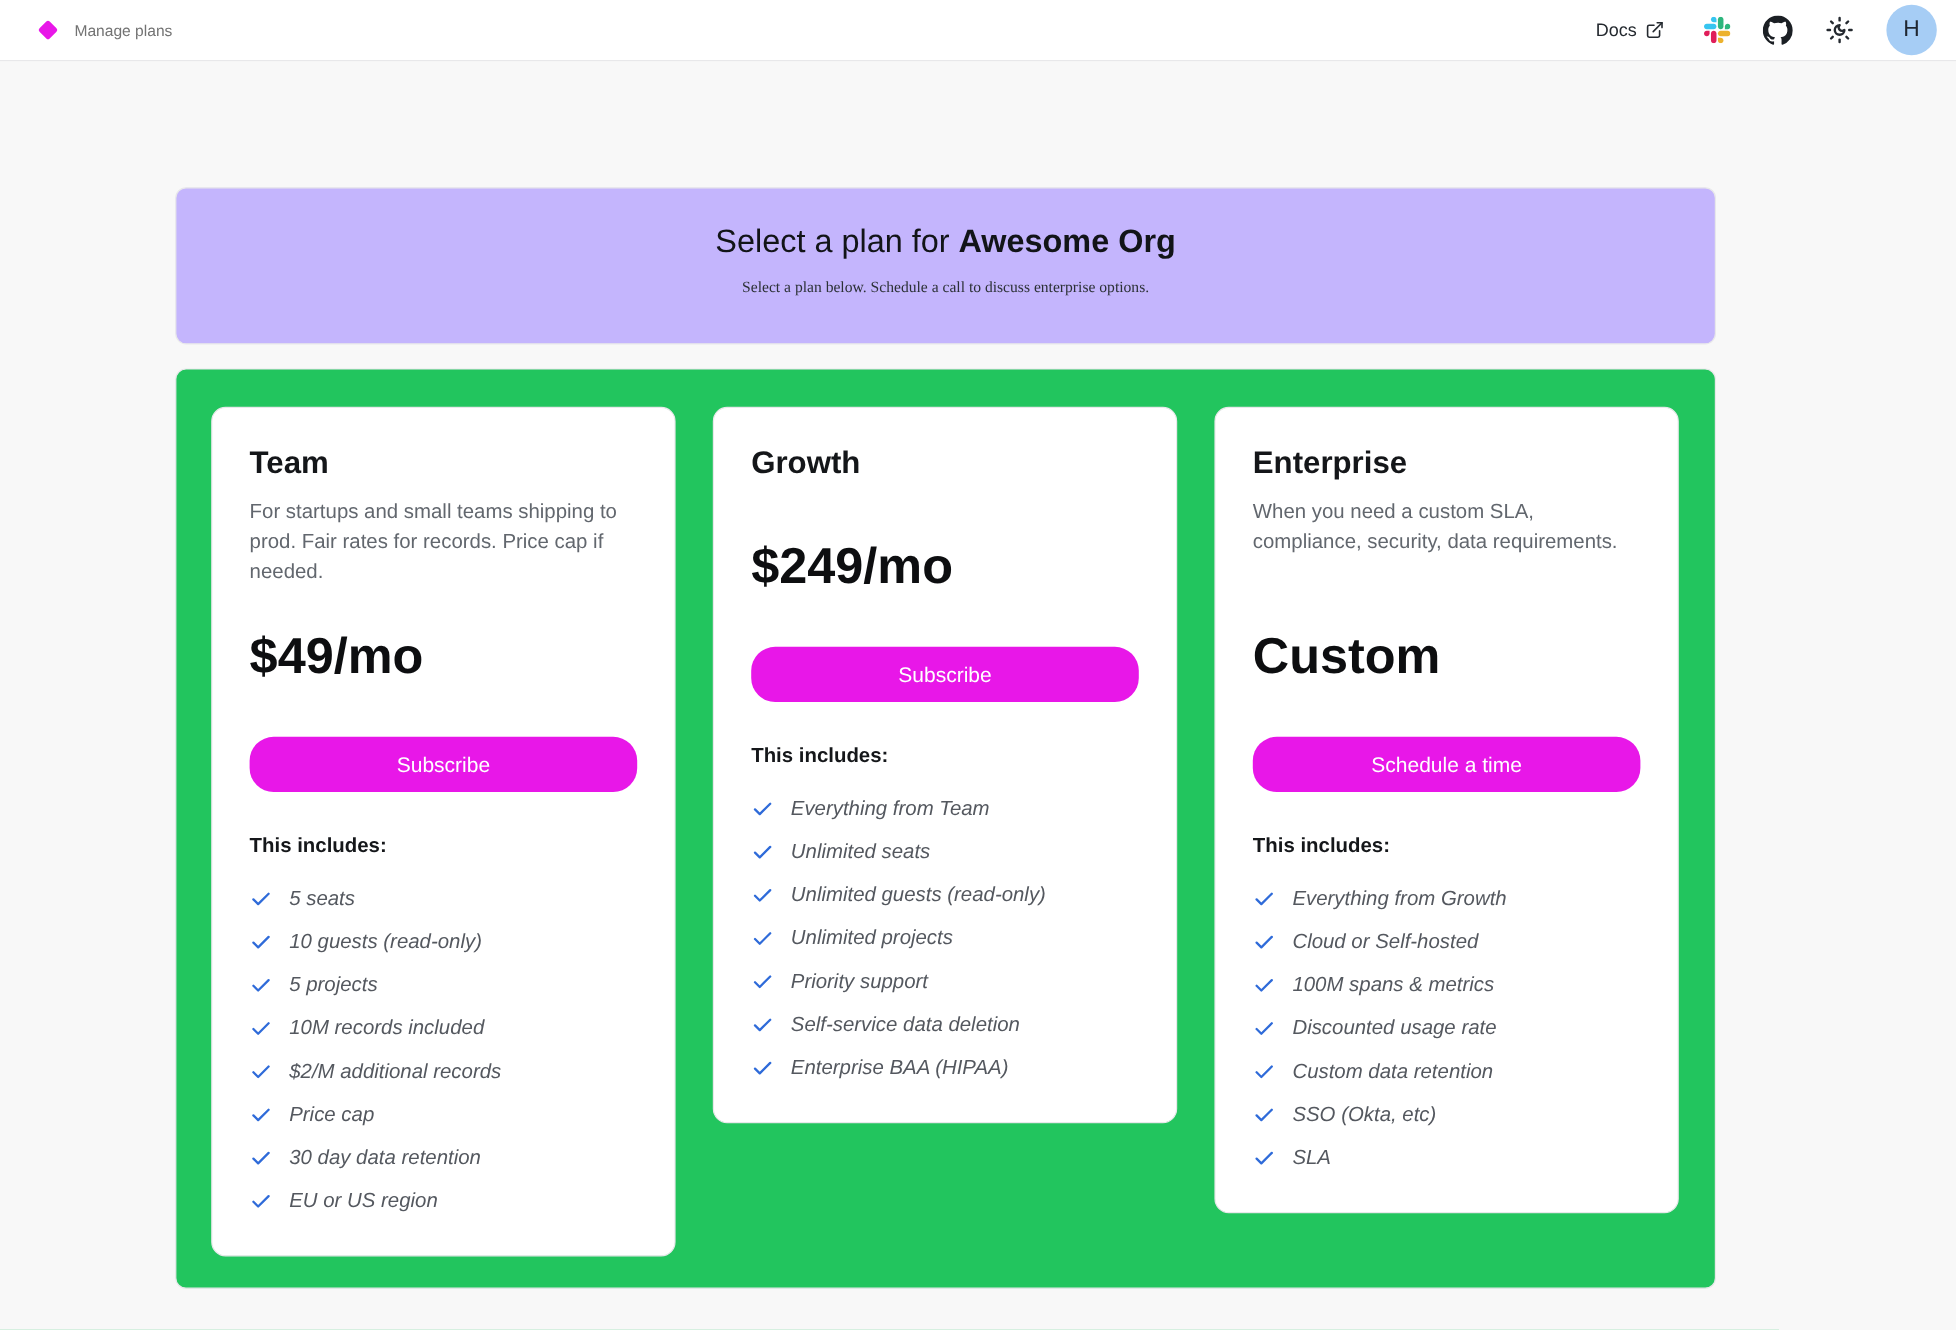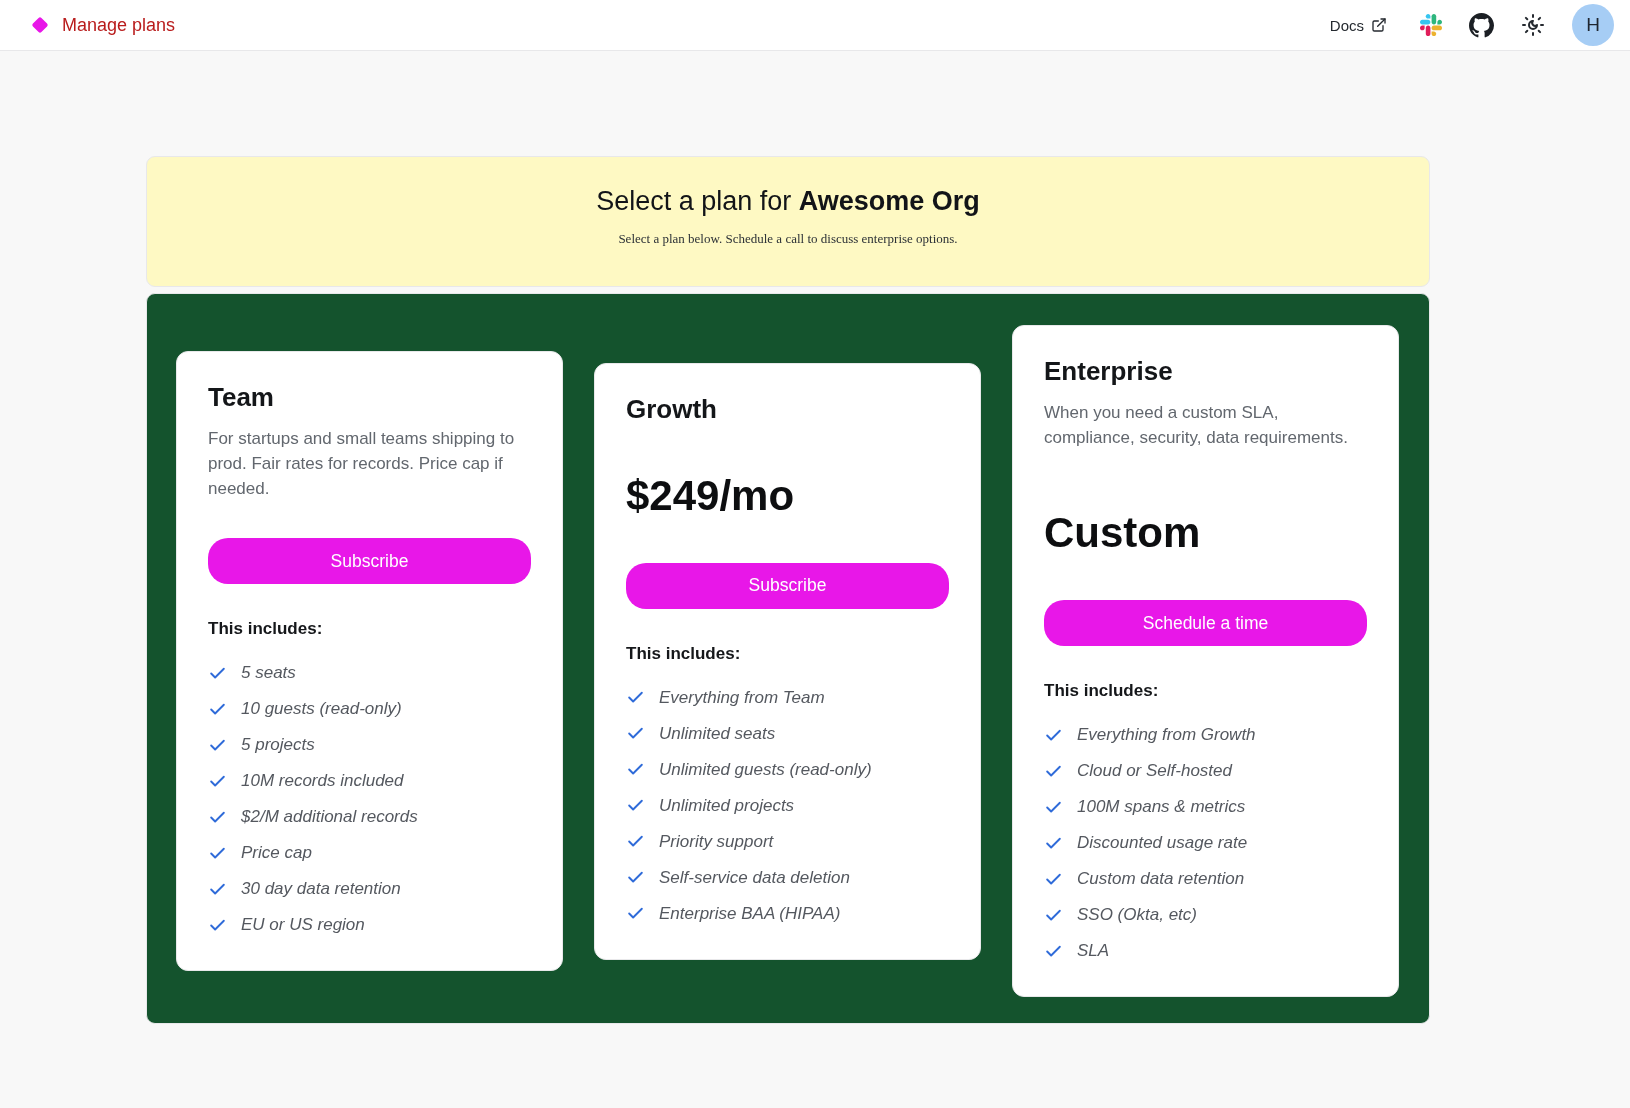--- a/index.html
+++ b/index.html
@@ -24,23 +24,23 @@
   }
   .nav-left { display: flex; align-items: center; gap: 16px; }
   .logo-diamond {
     width: 12px; height: 12px;
     background: var(--accent, #e817e8);
     border-radius: 2px;
     transform: rotate(45deg);
     margin-left: 6px;
   }
   .nav-title {
-    font-size: 18px;
+    font-size: 13px;
     font-weight: 500;
-    color: #b91c1c;
+    color: #737373;
   }
   .nav-right { display: flex; align-items: center; gap: 27px; }
   .docs-link {
     display: flex; gap: 7px;
     font-size: 15px; color: #24292f; cursor: pointer;
     margin-right: 6px;
   }
   .icon-btn { display: flex; align-items: center; justify-content: center; cursor: pointer; background: none; border: none; padding: 0; }
   .avatar {
     width: 42px; height: 42px;
@@ -51,21 +51,21 @@
     display: flex; align-items: center; justify-content: center;
     cursor: pointer;
     font-weight: 400;
   }
 
   
   .content { width: 1284px; margin-left: 146px; }
 
   .header-card {
     margin-top: 105px;
-    background: #fef9c3;
+    background: #c4b5fd;
     border: 1px solid #e8e8ea;
     border-radius: 9px;
     text-align: center;
     padding: 26px 20px 35px;
   }
   .header-title {
     font-size: 27px;
     font-weight: 400;
     color: #121418;
     line-height: 36px;
@@ -75,28 +75,28 @@
   .header-subtitle {
     margin: 8px 0 0;
     font-size: 13px;
     font-weight: 500;
     color: #2c3136;
     line-height: 24px;
     font-family: Liberation Serif, serif;
   }
 
   .plans-wrap {
-    margin-top: 6px;
-    background: #14532d;
+    margin-top: 20px;
+    background: #22c55e;
     border: 1px solid #e8e8ea;
     border-radius: 9px;
     padding: 31px 29px 26px;
     display: flex;
     gap: 31px;
-    align-items: center;
+    align-items: flex-start;
   }
 
   .plan-card {
     width: 387px;
     border: 1px solid #e8e8ea;
     border-radius: 12px;
     padding: 30px 31px 34px;
     background: #fff;
     display: flex;
     flex-direction: column;
@@ -226,20 +226,21 @@
 
   <div class="header-card">
     <h1 class="header-title"><span>Select a plan for </span><span class="org">Awesome Org</span></h1>
     <p class="header-subtitle">Select a plan below. Schedule a call to discuss enterprise options.</p>
   </div>
 
   <div class="plans-wrap">
   <div class="plan-card">
     <h3 class="plan-name">Team</h3>
     <p class="plan-desc">For startups and small teams shipping to prod. Fair rates for records. Price cap if needed.</p>
+    <div class="plan-price">$49/mo</div>
     <button class="cta-btn">Subscribe</button>
     <div class="includes-label">This includes:</div>
     <ul class="features">
   <li class="feature">
     <svg class="check" viewBox="0 0 24 24">
               <path d="M20 6 9 17l-5-5"></path>
             </svg>
     <span>5 seats</span>
   </li>
 

